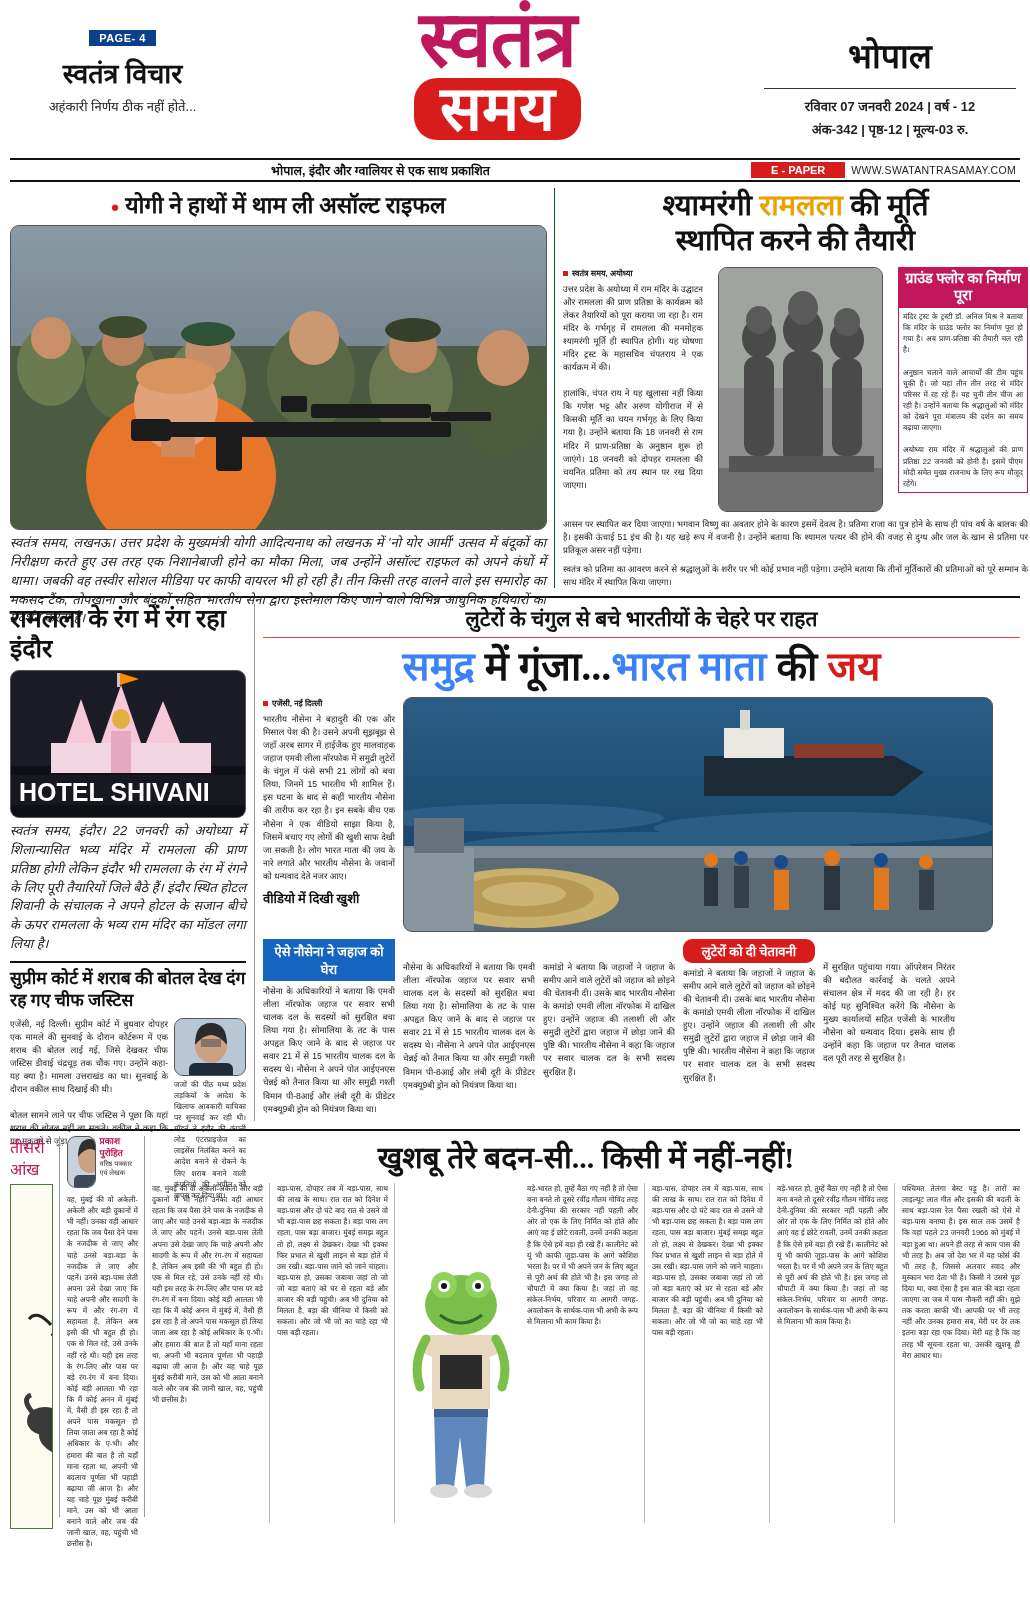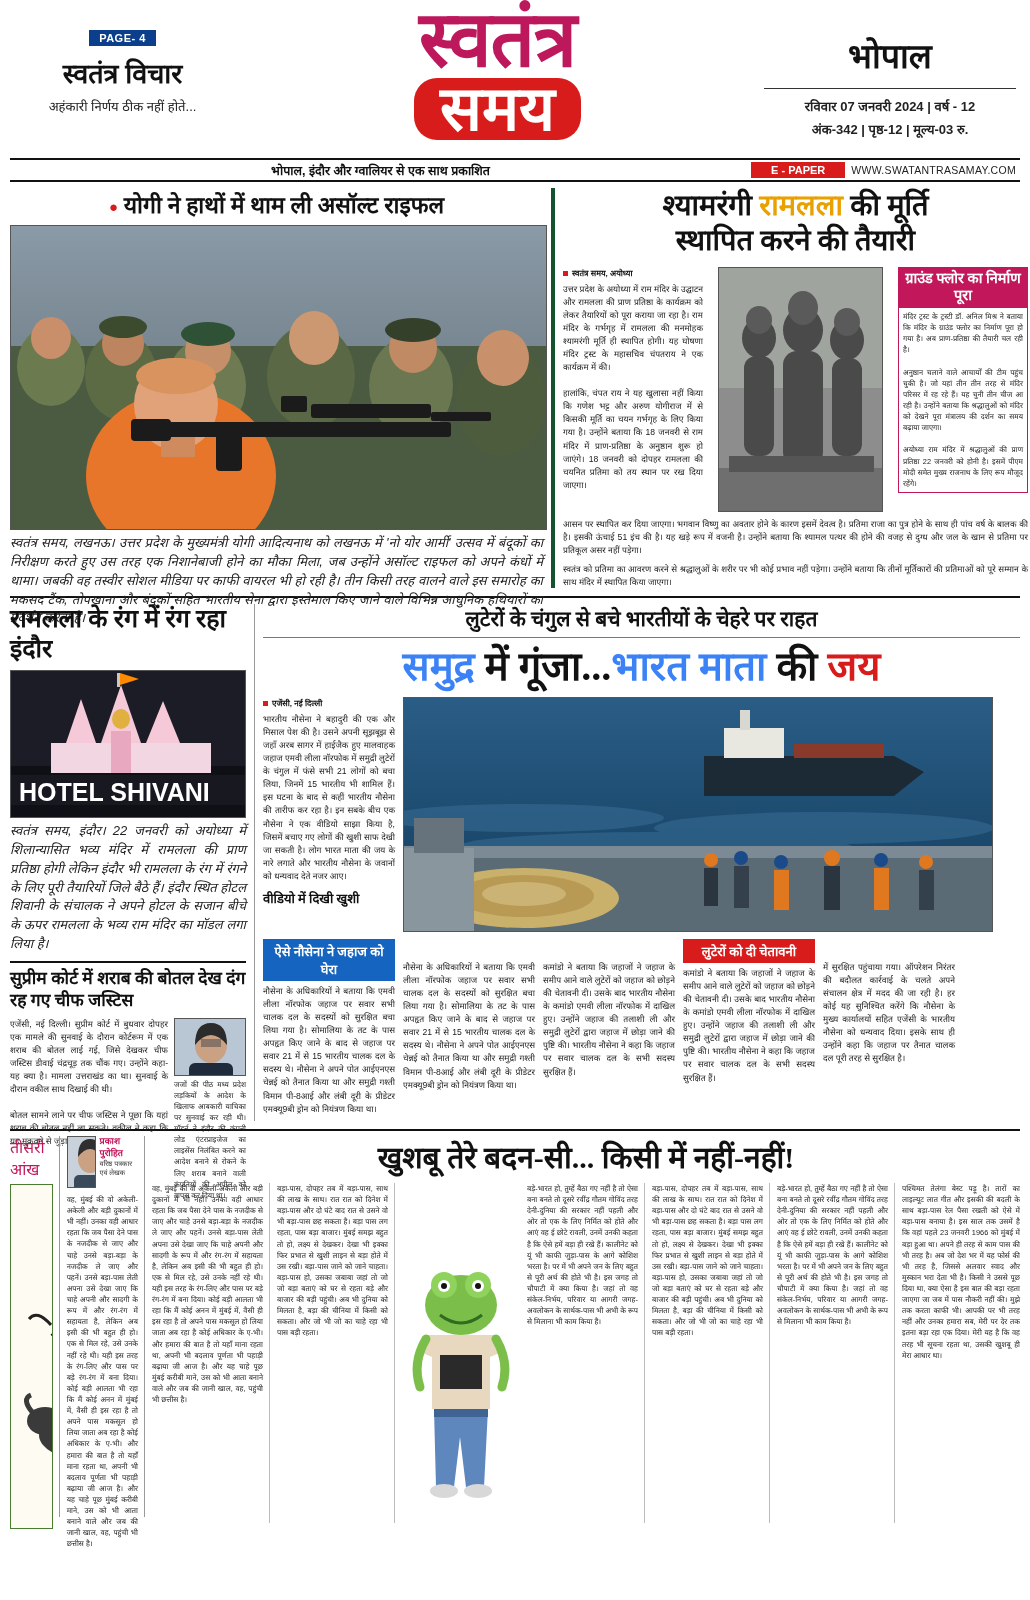--- a/index.html
+++ b/index.html
@@ -46,25 +46,25 @@
   .epaper { background:#d81c1c; color:#fff; font-size:11px; font-weight:bold; padding:2px 20px; }
   .epaper-url { font-size:10.5px; letter-spacing:.3px; color:#222; }
 
   
   .hl { font-family:"Liberation Serif", serif; font-weight:bold; }
   .body-text { font-size:8.6px; line-height:1.52; text-align:justify; color:#1a1a1a; }
   .caption { font-size:13px; line-height:1.45; text-align:justify; color:#222;font-style:italic; }
   .byline { font-size:8px; font-weight:bold; color:#111; }
   .bullet { display:inline-block; width:5px; height:5px; background:#d81c1c; margin-right:4px; vertical-align:middle; }
 
-  .photo { position:relative; overflow:hidden; background:#888; }
+  .photo { position:relative; overflow:hidden; background:#888;border-radius:9px; }
 
   
   .top-sec { display:flex; gap:8px; margin-top:6px; height:400px; }
-  .top-left { width:545px; border-right:4px solid #14532d; padding-right:8px; }
+  .top-left { width:545px; border-right:1px solid #14532d; padding-right:8px; }
   .t1-head { text-align:center; font-size:23px; margin-bottom:5px; }
   .t1-head .dot { color:#d81c1c; font-size:15px; vertical-align:middle; }
   .t1-photo { width:537px; height:305px; border:1px solid #555; }
   .t1-cap { margin-top:4px; }
 
   .top-right { flex:1; }
   .t2-head { font-family:"Liberation Serif", serif; font-weight:bold; font-size:29px; line-height:1.22; text-align:center; }
   .t2-head .o { color:#e8a100; }
   .t2-body { display:flex; gap:15px; margin-top:8px; }
   .t2-col1 { width:140px; }
@@ -91,21 +91,21 @@
   .m3-kicker { text-align:center; font-size:21px; border-bottom:1px solid #ef4444; padding-bottom:5px; }
   .m3-head { text-align:center; font-family:"Liberation Serif", serif; font-weight:bold; font-size:40px; line-height:1.1; margin-top:7px; }
   .m3-head .b { color:#3b82f6; }
   .m3-head .r { color:#d81c1c; }
   .m3-body { display:flex; gap:8px; margin-top:8px; }
   .m3-col1 { width:132px; }
   .m3-photo { width:590px; height:235px; border:1px solid #555; }
   .m3-lower { display:flex; gap:8px; margin-top:7px; }
   .m3-lower .col { width:132px; }
   .blue-h { background:#1565c0; color:#fff; font-family:"Liberation Serif", serif; font-weight:bold; font-size:13px; text-align:center; padding:3px; }
-  .red-h { background:#d81c1c; color:#fff; font-family:"Liberation Serif", serif; font-weight:bold; font-size:13px; text-align:center; padding:3px; }
+  .red-h { background:#d81c1c; color:#fff; font-family:"Liberation Serif", serif; font-weight:bold; font-size:13px; text-align:center; padding:3px;border-radius:9px; }
 
   
   .bot-sec { display:flex; gap:7px; margin-top:8px; border-top:2px solid #111; padding-top:5px; height:388px; }
   .b-cartoon { width:160px; border-right:1px solid #999; padding-right:6px; }
   .b-cart-h { color:#c2185b; font-family:"Liberation Serif", serif; font-weight:normal; font-size:16px; }
   .cart-box { border:1px solid #4a7c2f; height:345px; margin-top:4px; position:relative; background:#fdfbf2; overflow:hidden; }
   .cart-label { position:absolute; left:6px; top:6px; border:2px solid #e0a000; background:#fff; font-family:"Liberation Serif", serif; font-weight:bold; font-size:14px; line-height:1.15; padding:3px 5px; color:#111; }
 
   .b-col2 { width:118px; border-right:1px solid #999; padding-right:6px; }
   .col-author { display:flex; gap:4px; align-items:flex-start; }

